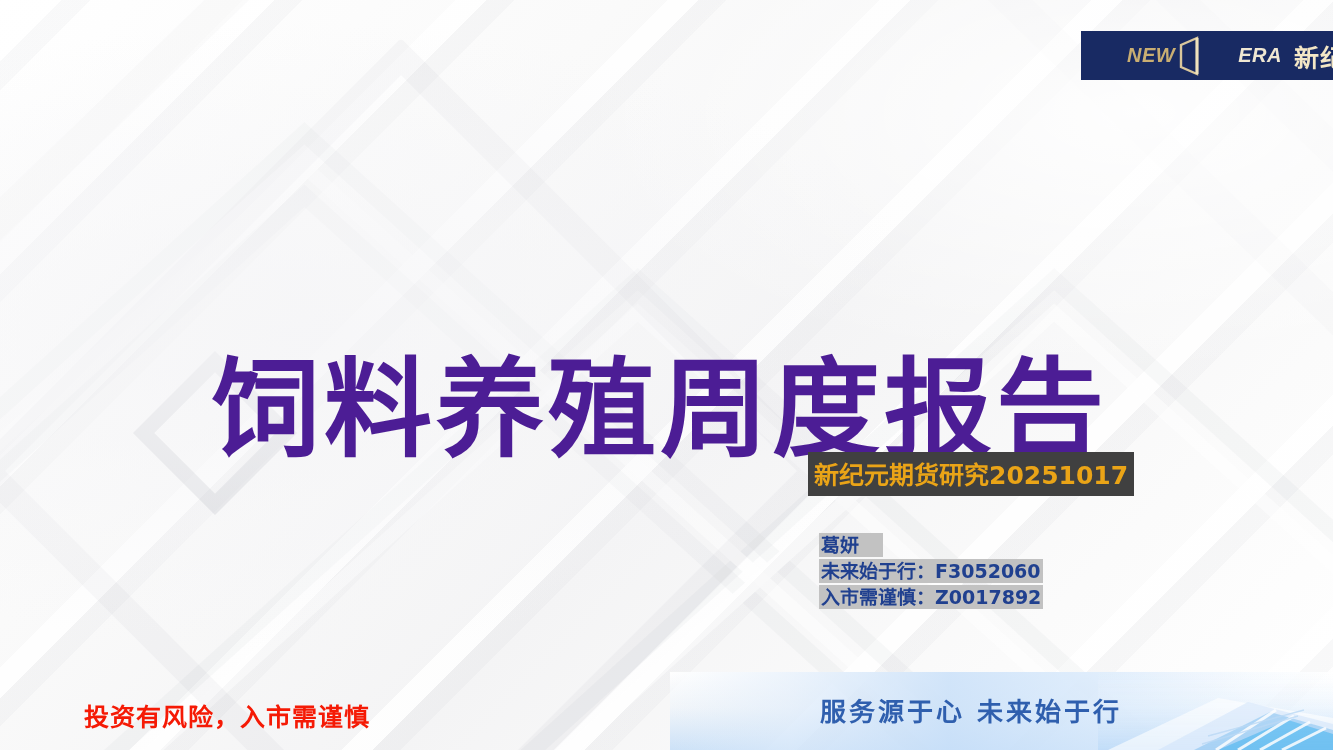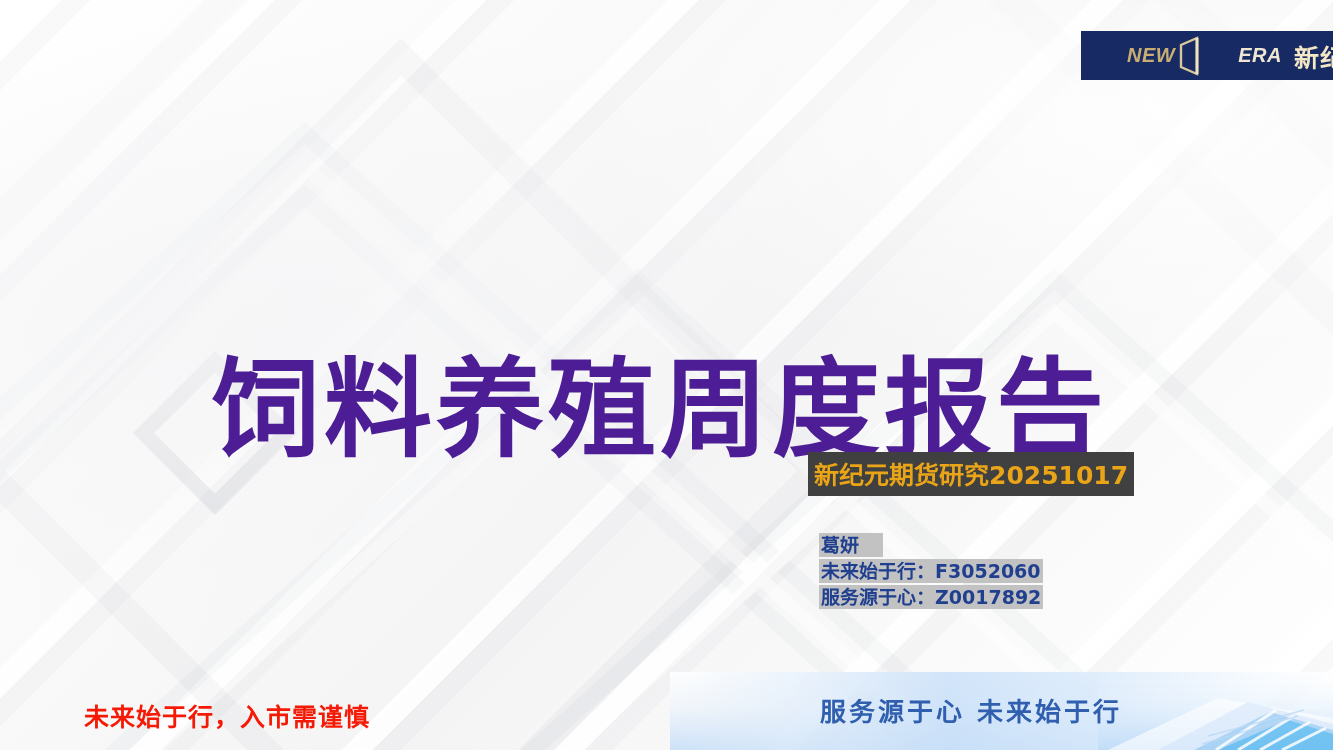--- a/index.html
+++ b/index.html
@@ -302,24 +302,24 @@
     <span class="logo-cn">新纪元期货</span>
   </div>
 
   <h1 class="main-title">饲料养殖周度报告</h1>
 
   <div class="research-banner">新纪元期货研究20251017</div>
 
   <div class="author-block">
     <span class="row author-name"><span class="hl">葛妍</span></span>
     <span class="row"><span class="hl"><span>未来始于行：</span><span>F3052060</span></span></span>
-    <span class="row"><span class="hl"><span>服务源于心：</span><span>Z0017892</span></span></span>
+    <span class="row"><span class="hl"><span>入市需谨慎：</span><span>Z0017892</span></span></span>
   </div>
 
-  <div class="disclaimer">未来始于行，入市需谨慎</div>
+  <div class="disclaimer">投资有风险，入市需谨慎</div>
 
   <div class="footer-band">
     <div class="footer-gradient"></div>
     <svg class="footer-building" viewBox="0 0 235 78" preserveAspectRatio="none">
       <defs>
         <linearGradient id="skyg" x1="0" y1="0" x2="0" y2="1">
           <stop offset="0%" stop-color="#ffffff" stop-opacity="0"></stop>
           <stop offset="100%" stop-color="#bcdaf8" stop-opacity="0.8"></stop>
         </linearGradient>
       </defs>

